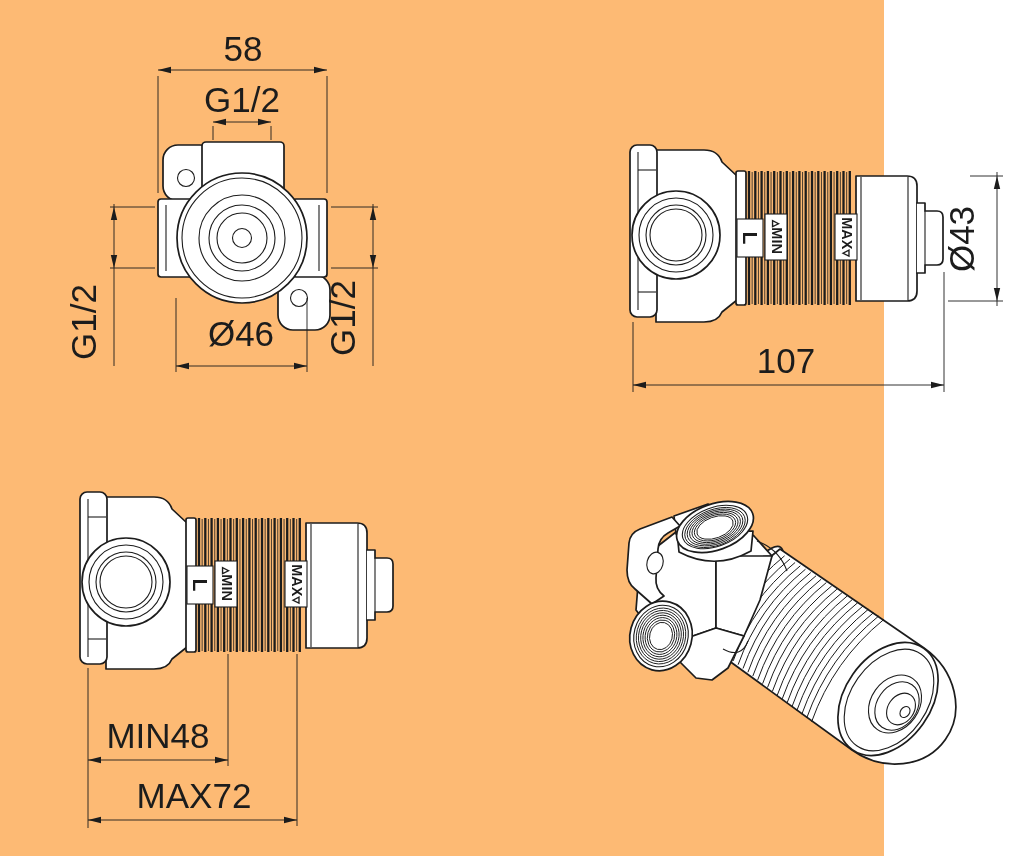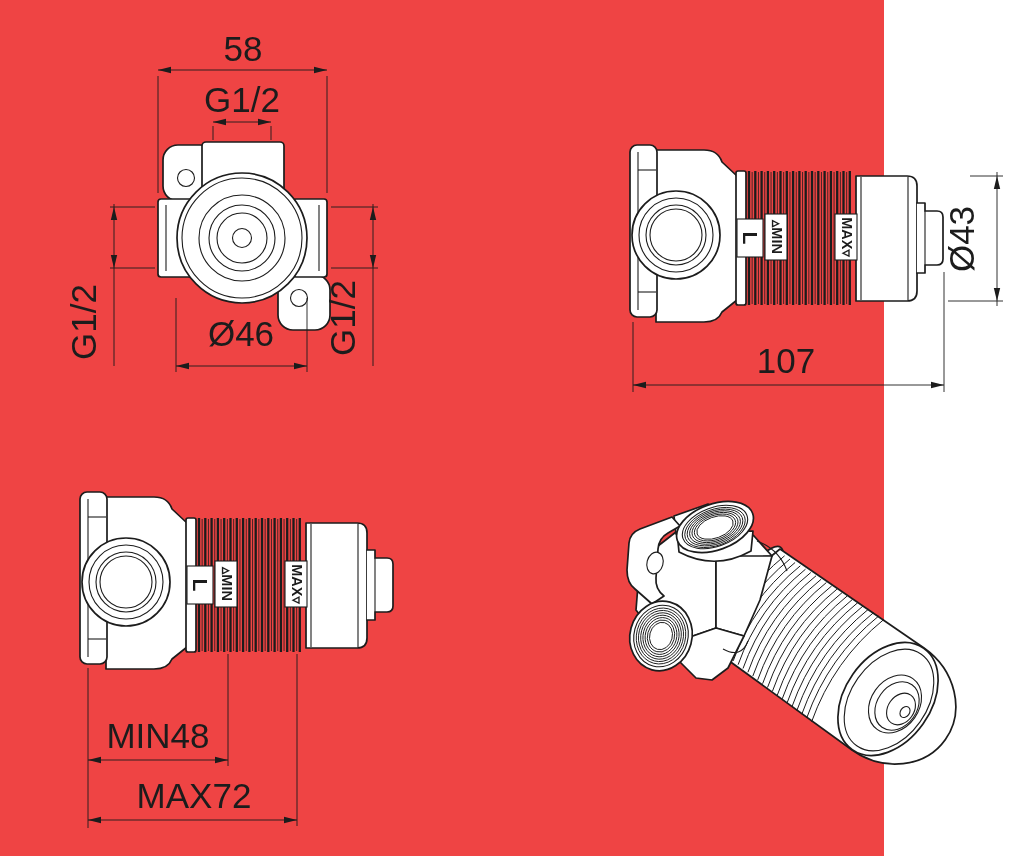--- a/index.html
+++ b/index.html
@@ -1,16 +1,16 @@
 <!DOCTYPE html>
 <html><head>
 <meta charset="utf-8">
 <style>
   html,body{margin:0;padding:0;background:#ffffff;}
-  .stage{width:884px;height:856px;position:relative;background:#ef4444;font-family:"Liberation Sans",sans-serif;}
+  .stage{width:884px;height:856px;position:relative;background:#fdba74;font-family:"Liberation Sans",sans-serif;}
   svg{display:block;}
   .objf{stroke:#1c1c1c;stroke-width:1.7;fill:#ffffff;stroke-linejoin:round;stroke-linecap:round;}
   .det{stroke:#1c1c1c;stroke-width:1.1;fill:none;}
   .detf{stroke:#1c1c1c;stroke-width:1.1;fill:#ffffff;}
   .dim{stroke:#1c1c1c;stroke-width:0.9;fill:none;}
   .arrow{fill:#1c1c1c;stroke:none;}
   .dimtext{font-family:"Liberation Sans",sans-serif;font-size:35px;fill:#1c1c1c;}
   .marktext{font-family:"Liberation Sans",sans-serif;font-weight:bold;fill:#1c1c1c;}
 </style>
 </head>

